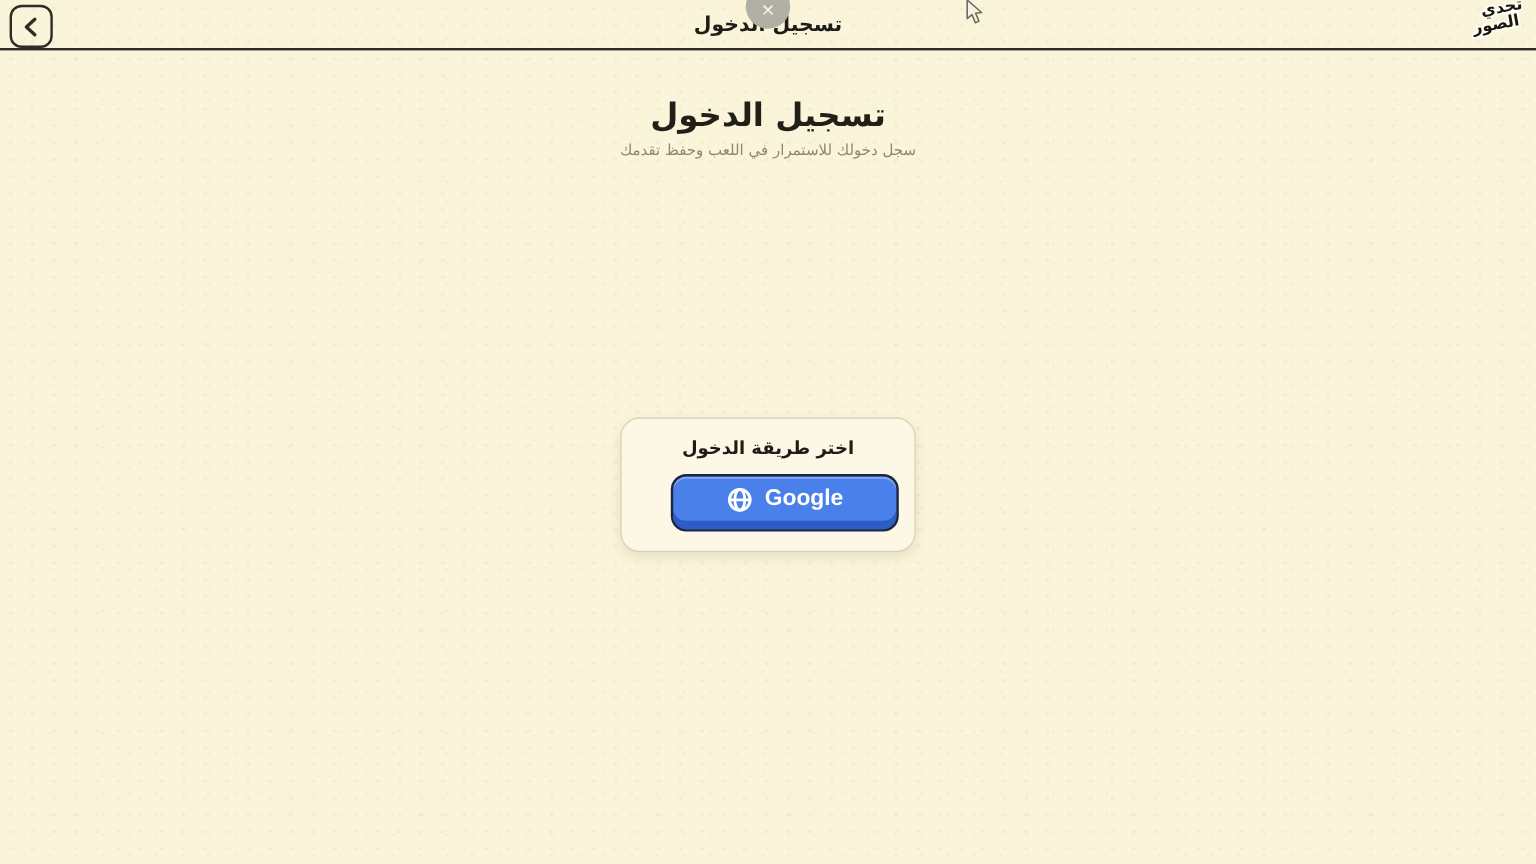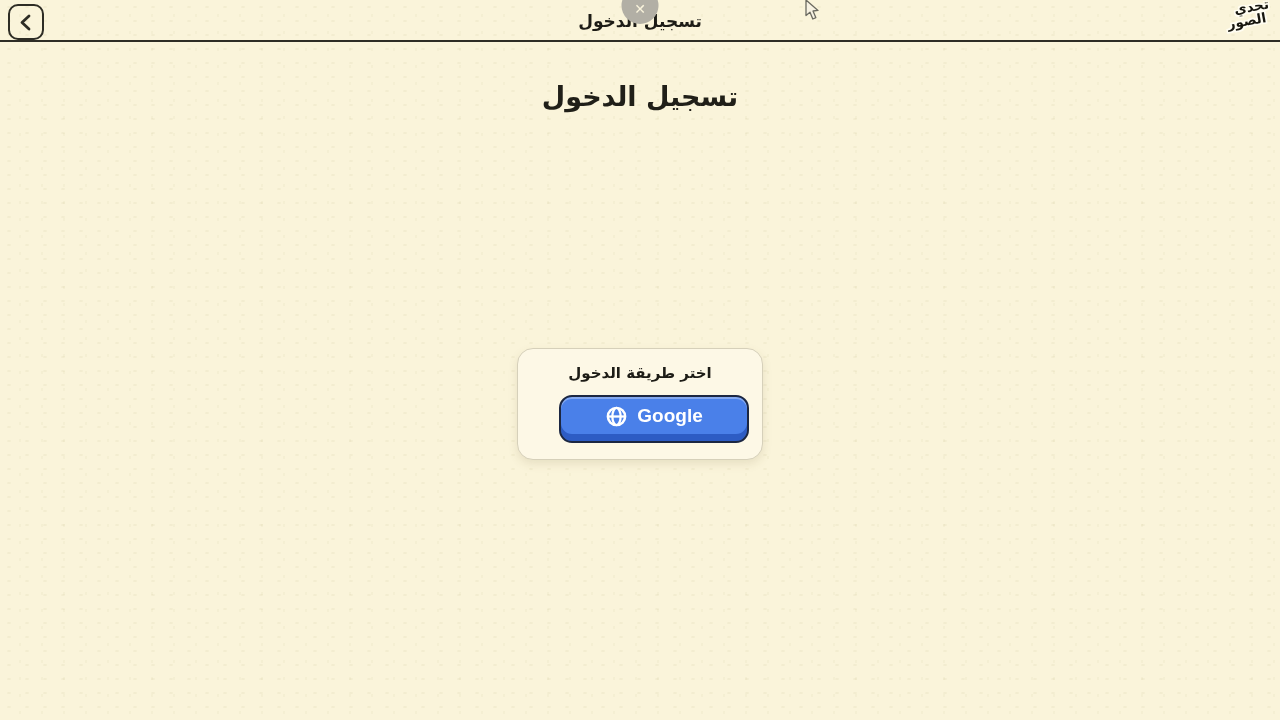--- a/index.html
+++ b/index.html
@@ -143,20 +143,21 @@
     </div>
   </div>
 
   <div class="cursor">
     <svg width="17" height="23" viewBox="0 0 17 23">
       <path d="M3 2 L3 17.5 L7 14.2 L9.8 21 L12.8 19.6 L10 13 L15 12.4 Z" fill="#f7f2e2" stroke="#6b6a60" stroke-width="1.3" stroke-linejoin="round"></path>
     </svg>
   </div>
 
   <div class="page-heading">تسجيل الدخول</div>
+  <div class="page-subtitle">سجل دخولك للاستمرار في اللعب وحفظ تقدمك</div>
 
   <div class="login-card">
     <div class="card-title">اختر طريقة الدخول</div>
     <button class="google-btn">
       <span>Google</span>
       <span style="display:flex;">
         <svg width="23" height="23" viewBox="0 0 24 24">
           <circle cx="12" cy="12" r="9" fill="none" stroke="#ffffff" stroke-width="2.6"></circle>
           <ellipse cx="12" cy="12" rx="4.3" ry="9" fill="none" stroke="#ffffff" stroke-width="2.4"></ellipse>
           <line x1="3" y1="12" x2="21" y2="12" stroke="#ffffff" stroke-width="2.4"></line>

